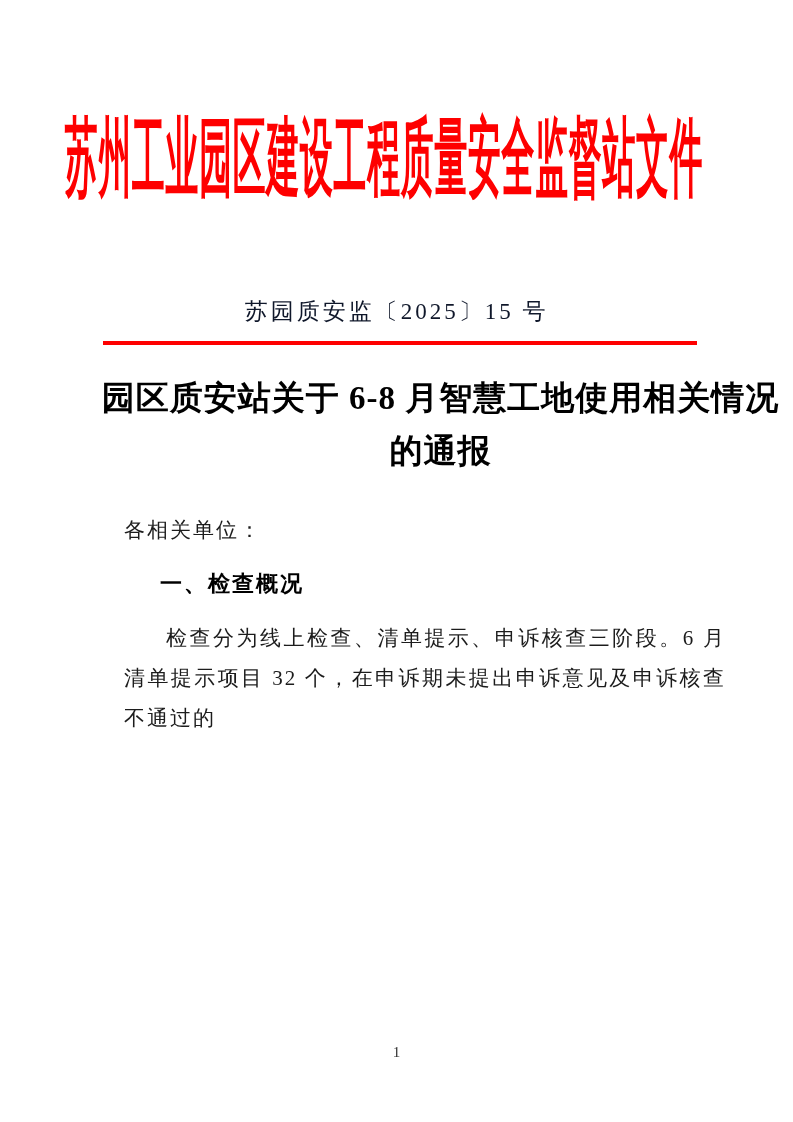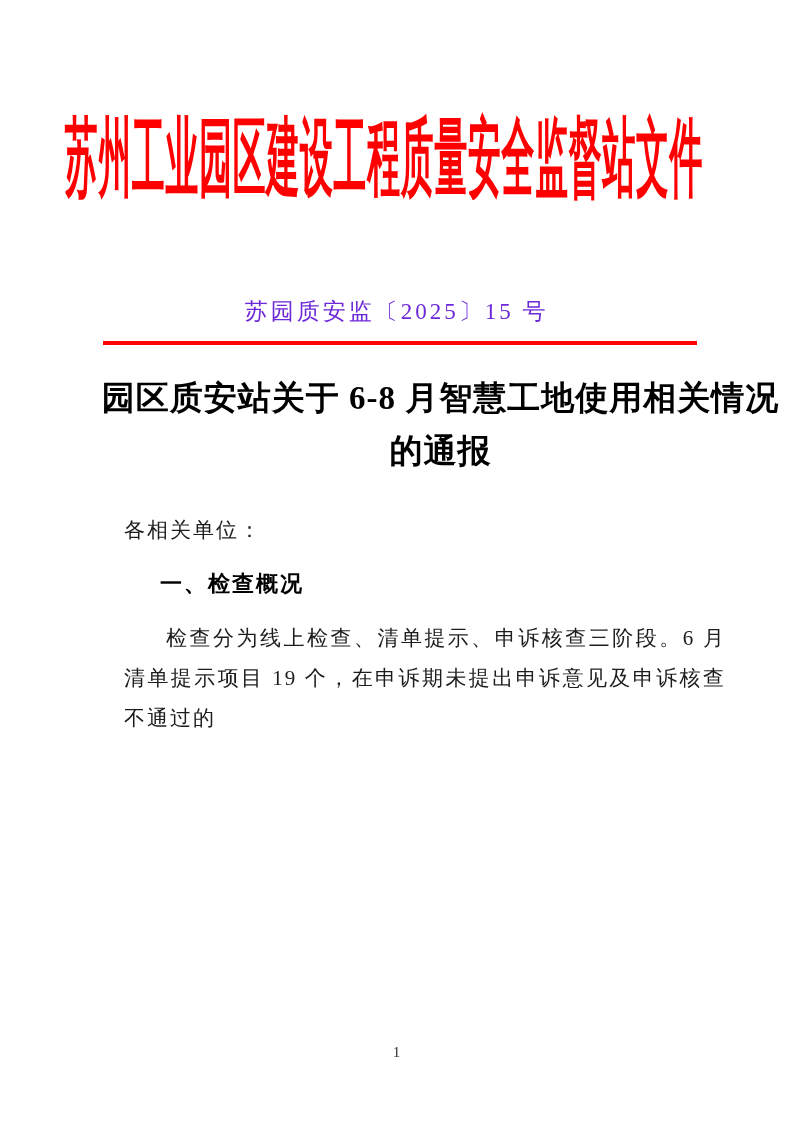--- a/index.html
+++ b/index.html
@@ -30,21 +30,21 @@
     transform-origin: center top;
   }
   .doc-no {
     position: absolute;
     top: 296px;
     left: 0;
     width: 793px;
     text-align: center;
     font-size: 23px;
     letter-spacing: 3px;
-    color: #6d28d9;
+    color: #0f172a;
   }
   .red-rule {
     position: absolute;
     top: 341px;
     left: 103px;
     width: 594px;
     height: 4px;
     background: var(--accent, #fe0000);
   }
   .doc-title {
@@ -105,16 +105,16 @@
 <div class="red-rule"></div>
 
 <div class="doc-title">
   <div>园区质安站关于 6-8 月智慧工地使用相关情况</div>
   <div>的通报</div>
 </div>
 
 <div class="content">
   <p class="salutation">各相关单位：</p>
   <p class="section-heading">一、检查概况</p>
-  <p>检查分为线上检查、清单提示、申诉核查三阶段。6 月清单提示项目 19 个，在申诉期未提出申诉意见及申诉核查不通过的</p>
+  <p>检查分为线上检查、清单提示、申诉核查三阶段。6 月清单提示项目 32 个，在申诉期未提出申诉意见及申诉核查不通过的</p>
 </div>
 
 <div class="page-num">1</div>
 
 </body></html>

